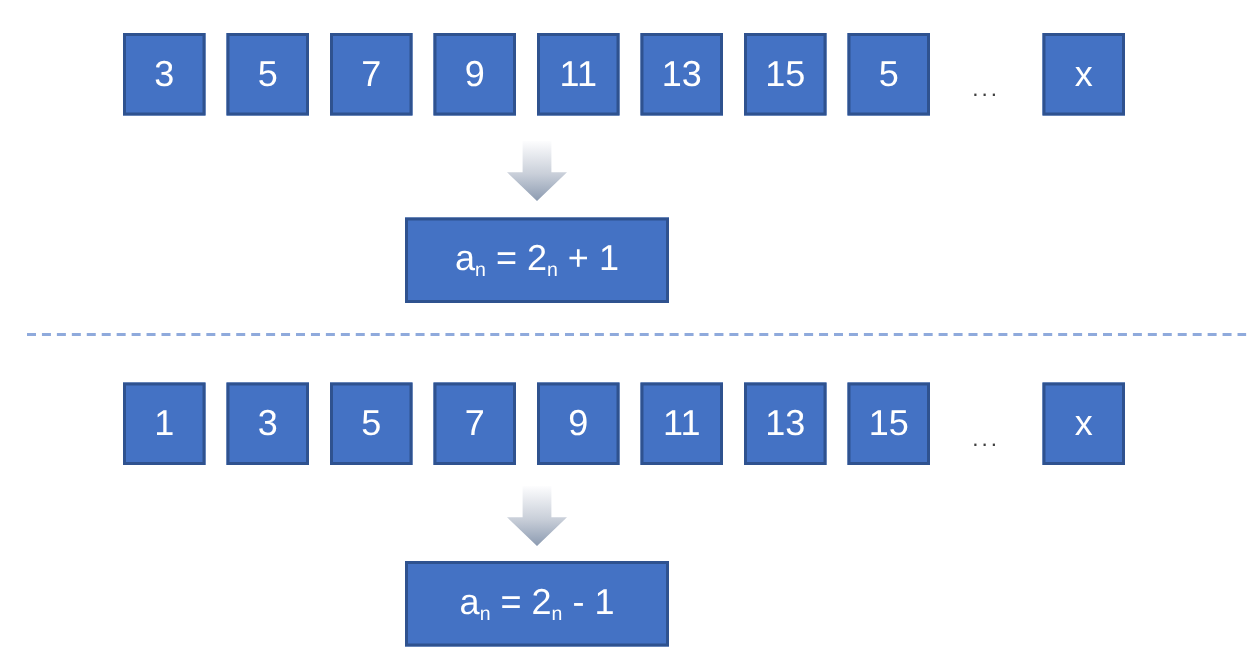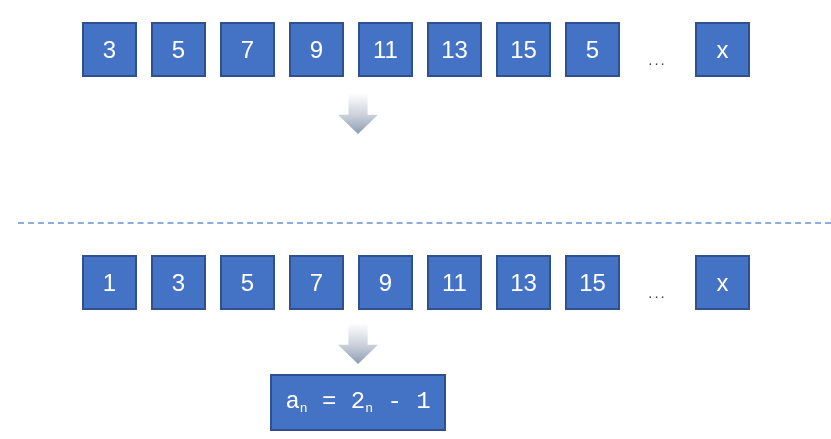--- a/index.html
+++ b/index.html
@@ -39,21 +39,21 @@
   .arrow-top    { top:94px; }
   .arrow-bottom { top:324px; }
   .formula {
     position:absolute; left:270px; width:176px; height:57px;
     box-sizing:border-box; background:#4472C4; border:2px solid #2F528F;
     color:#ffffff; font-size:24px; line-height:1;
     display:flex; align-items:center; justify-content:center;
     white-space:pre;
   }
   .formula-top    { top:145px; }
-  .formula-bottom { top:374px;font-family:Liberation Mono, monospace; }
+  .formula-bottom { top:374px; }
   .formula .sub { font-size:13px; vertical-align:-4px; }
   .separator {
     position:absolute; top:222px; left:18px; right:0; height:0;
     border-top:2px dashed #8FAADC;
   }
 </style>
 </head>
 <body>
 
 <div class="canvas">
@@ -68,20 +68,23 @@
     <div class="sq">15</div>
     <div class="sq">5</div>
     <div class="ellipsis-cell">
       <span>...</span>
     </div>
     <div class="sq sq-last">x</div>
   </div>
 
   <div class="arrow arrow-top"></div>
 
+  <div class="formula formula-top">
+    <span><span>a</span><span class="sub">n</span><span> = 2</span><span class="sub">n</span><span> + 1</span></span>
+  </div>
 
   <div class="separator"></div>
 
   <div class="seq-row row-bottom">
     <div class="sq">1</div>
     <div class="sq">3</div>
     <div class="sq">5</div>
     <div class="sq">7</div>
     <div class="sq">9</div>
     <div class="sq">11</div>

